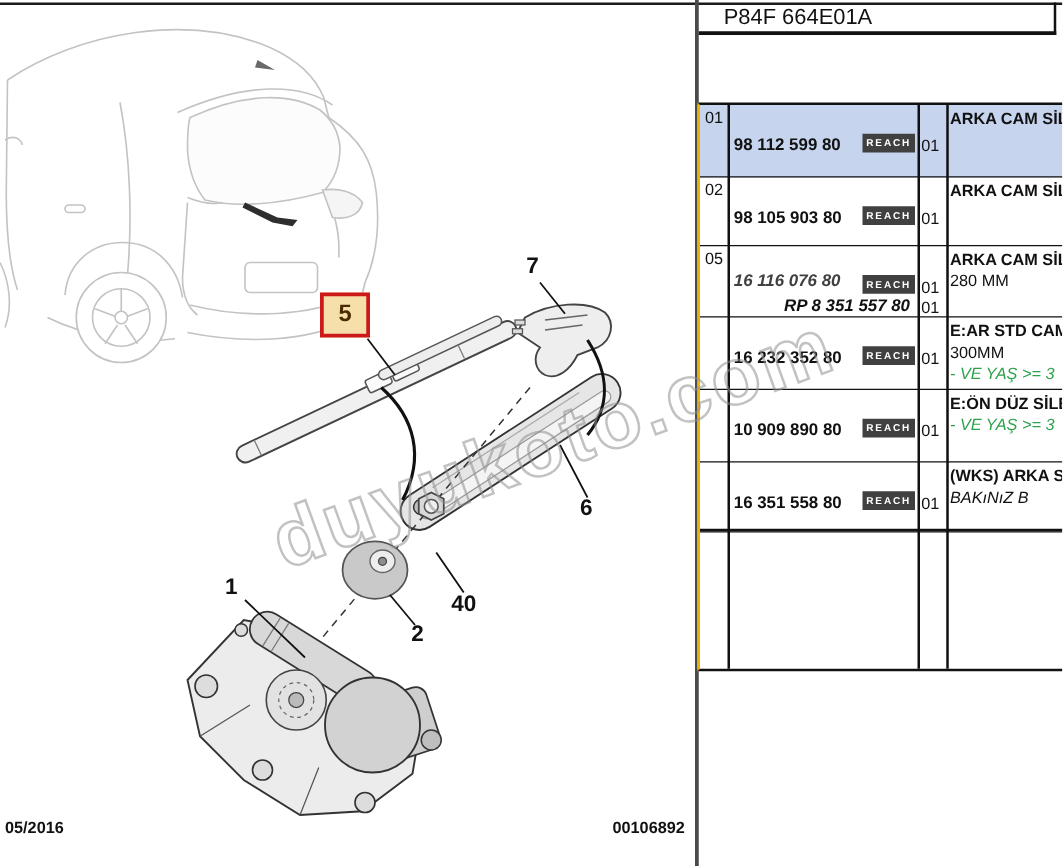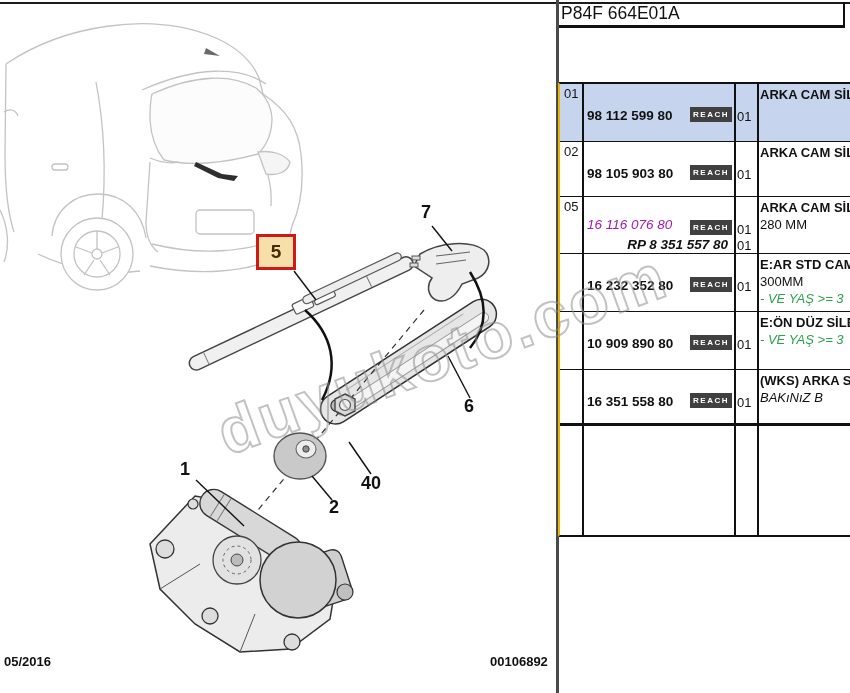--- a/index.html
+++ b/index.html
@@ -5,35 +5,35 @@
   html,body{margin:0;padding:0;background:#fff;}
   #page{position:relative;width:850px;height:693px;background:#fff;overflow:hidden;
         font-family:"Liberation Sans", sans-serif;color:#111;}
   
   .top-rule{position:absolute;left:0;top:2px;width:850px;height:2px;background:#1b1b1b;}
   
   .divider{position:absolute;left:556px;top:0;width:3px;height:693px;background:#4a4a4a;}
   
   .hdr{position:absolute;left:559px;top:2px;width:286px;height:26px;
        border-bottom:3px solid #111;border-right:2px solid #111;box-sizing:border-box;
-       font-size:17.5px;padding-left:2px;display:flex;align-items:center;}
+       font-size:17.5px;padding-left:20px;display:flex;align-items:center;}
   .hdr .b{font-weight:normal;}
   
   .ptable{position:absolute;left:558px;top:82px;width:292px;height:455px;
           border-top:2px solid #111;border-left:2px solid #eab308;border-bottom:2px solid #111;
           box-sizing:border-box;background:#fff;}
   .trow{position:relative;border-bottom:1.5px solid #111;box-sizing:border-box;overflow:hidden;}
   .trow:nth-child(1){height:55px}.trow:nth-child(2){height:57px}.trow:nth-child(3){height:58px;background:#F3D9A2}
   .trow:nth-child(4){height:58px;background:#C7D4EE}.trow:nth-child(5){height:55px}
   .trow:nth-child(6){height:57px}.trow:nth-child(7){height:58px}.trow:nth-child(8){height:58px}
   .trow:nth-child(9){height:53px;border-bottom:none}
   .colsep{position:absolute;top:0;bottom:0;width:1.5px;background:#111;z-index:4;}
   .idx{position:absolute;left:4px;top:2px;font-size:13px;}
   .part{position:absolute;left:27px;top:24px;font-size:13.5px;font-weight:bold;white-space:nowrap;}
-  .part.it-gray{font-style:italic;font-weight:normal;color:#a21caf;top:20px;}
+  .part.it-gray{font-style:italic;font-weight:bold;color:#404040;top:20px;}
   .rp{position:absolute;right:122px;top:40px;font-size:13.5px;font-weight:bold;font-style:italic;white-space:nowrap;}
   .badge{position:absolute;left:130px;top:23px;width:42px;height:15px;background:#404040;color:#fff;
          font-size:8px;font-weight:bold;letter-spacing:1.5px;text-align:center;line-height:15px;}
   .trow:nth-child(3) .badge{top:19px;}
   .qty{position:absolute;left:177px;top:25px;font-size:13px;}
   .trow:nth-child(3) .qty{top:21px;}
   .qty2{top:41px !important;}
   .desc{position:absolute;left:200px;top:2px;right:0;bottom:0;overflow:hidden;}
   .dl{font-size:13px;line-height:17px;white-space:nowrap;font-weight:bold;}
   .dl.r{font-weight:normal;}

